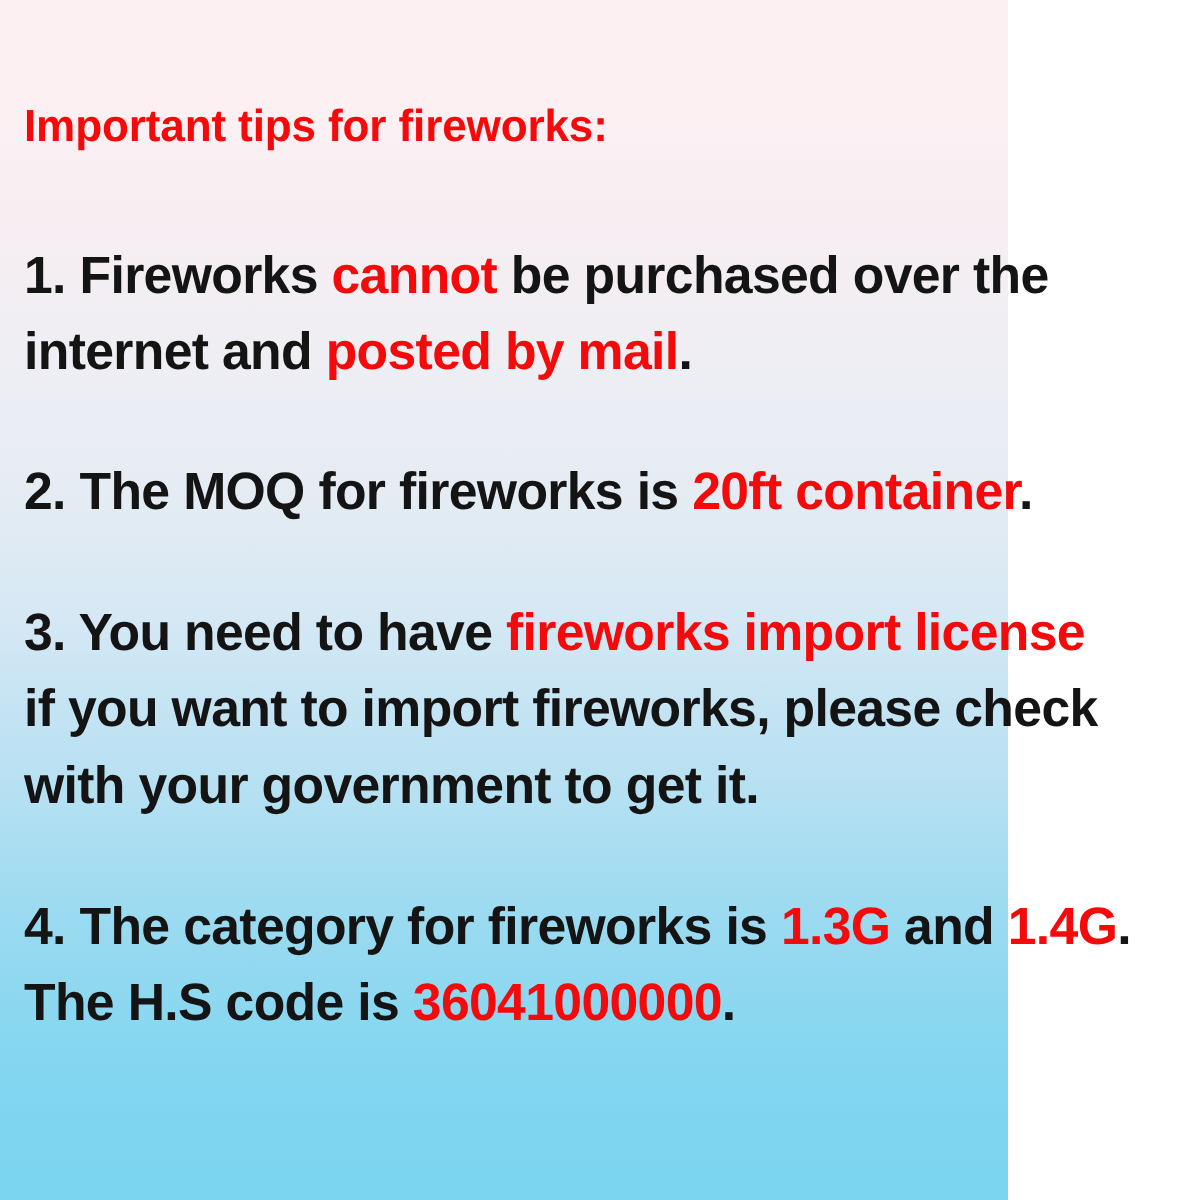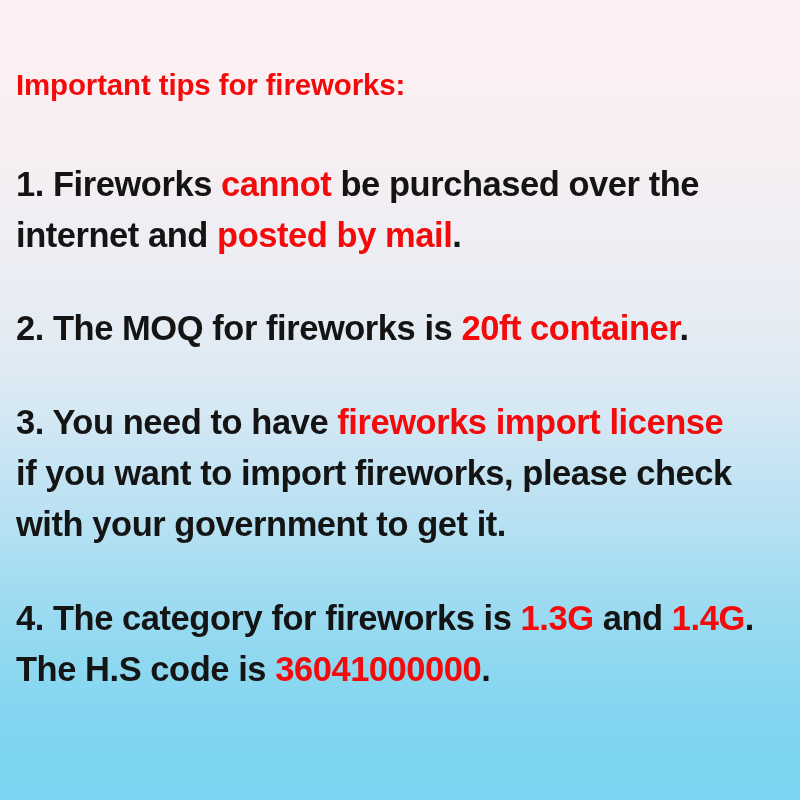--- a/index.html
+++ b/index.html
@@ -8,21 +8,21 @@
   }
   body {
     width: 800px;
     height: 800px;
     overflow: hidden;
     font-family: "Liberation Sans", sans-serif;
   }
 
   #poster {
     position: relative;
-    width: 800px;
+    width: 672px;
     height: 800px;
     box-sizing: border-box;
     background: linear-gradient(to bottom,
         #fdf0f2 0%,
         #fcf0f2 8%,
         #f7eef2 18%,
         #f0eef3 28%,
         #eceef4 33%,
         #e6ecf3 40%,
         #ddeaf3 47%,

